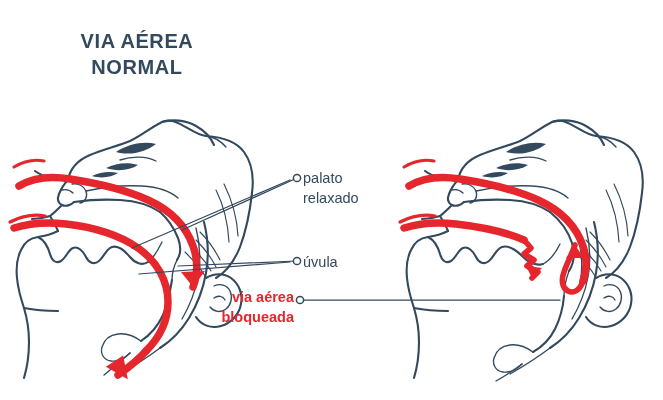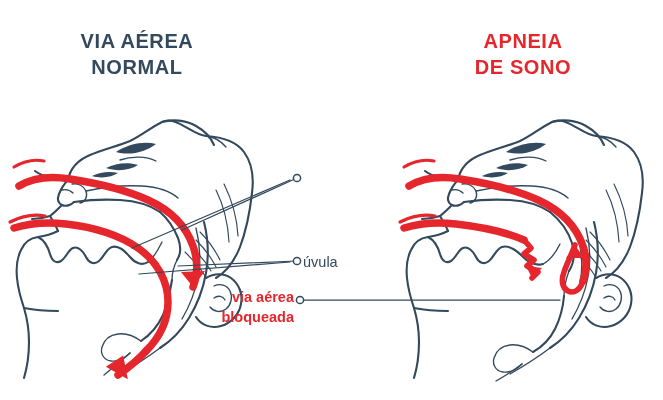--- a/index.html
+++ b/index.html
@@ -303,23 +303,23 @@
       <circle class="marker-o" cx="297" cy="261" r="3.6"></circle>
 
       <line class="leader" x1="300" y1="300" x2="560" y2="300"></line>
       <circle class="marker-o" cx="300" cy="300" r="3.6"></circle>
     </g>
   </svg>
 
   <div class="title" id="title-normal">VIA AÉREA
 NORMAL</div>
 
-  <div class="title" id="title-apnea">APNEIA
-DE SONO</div>
-
+
+  <div class="callout-label" id="label-palato">palato
+relaxado</div>
 
   <div class="callout-label" id="label-uvula">úvula</div>
 
   <div class="callout-label" id="label-bloqueada">via aérea
 bloqueada</div>
 
 
 </div>
 
 </body></html>

